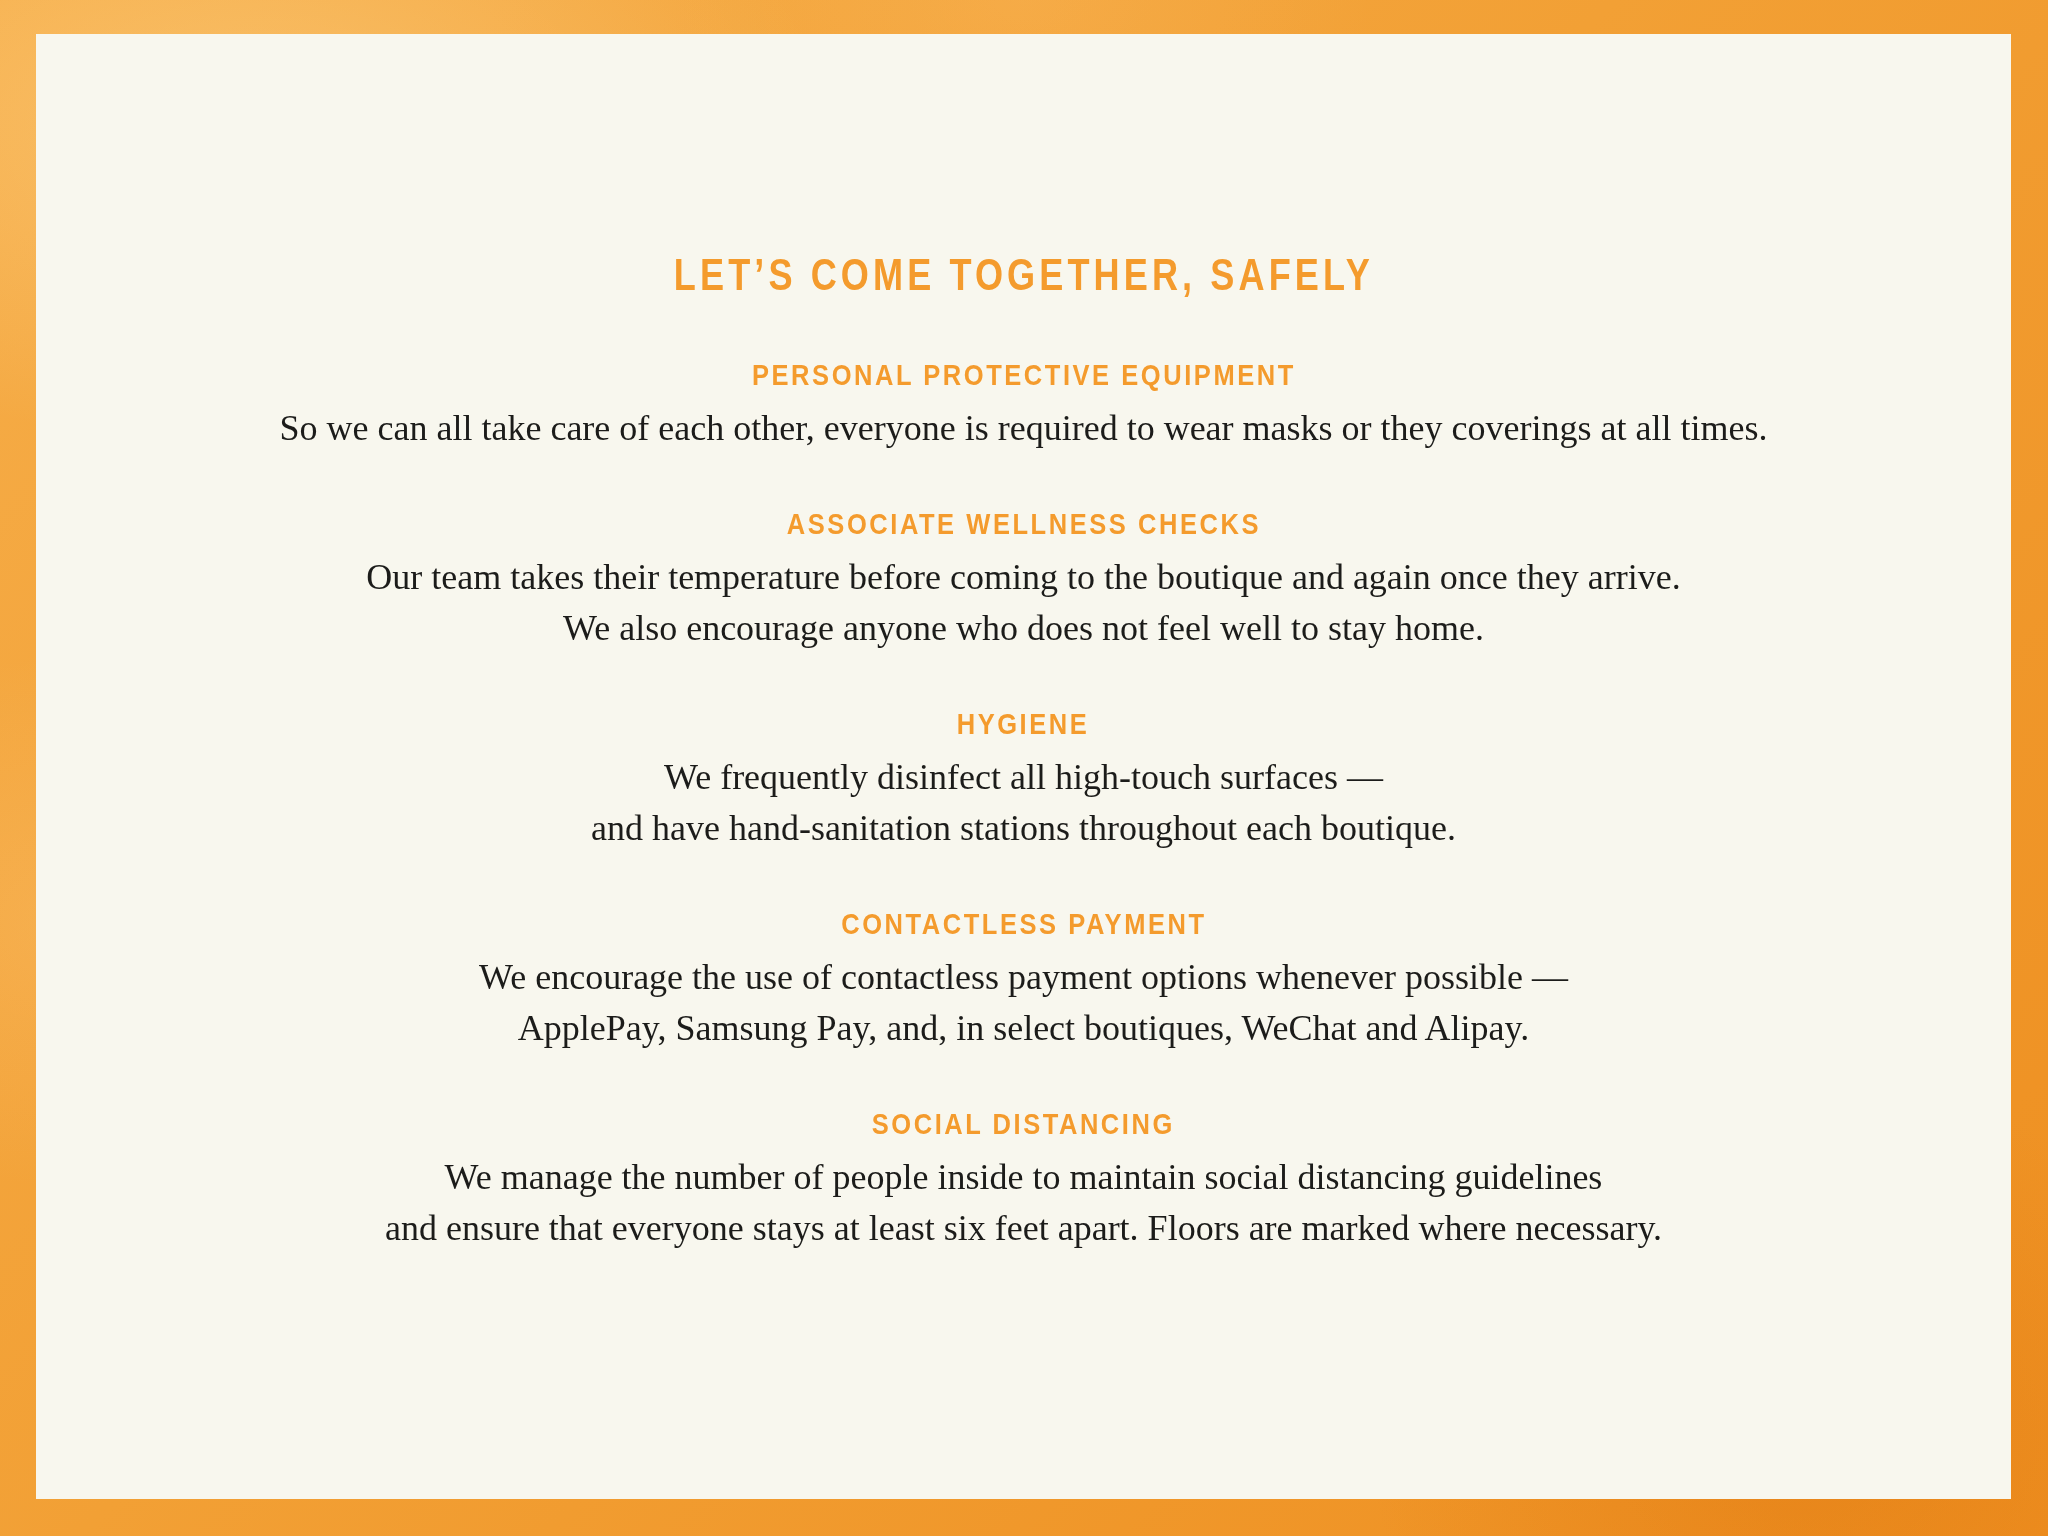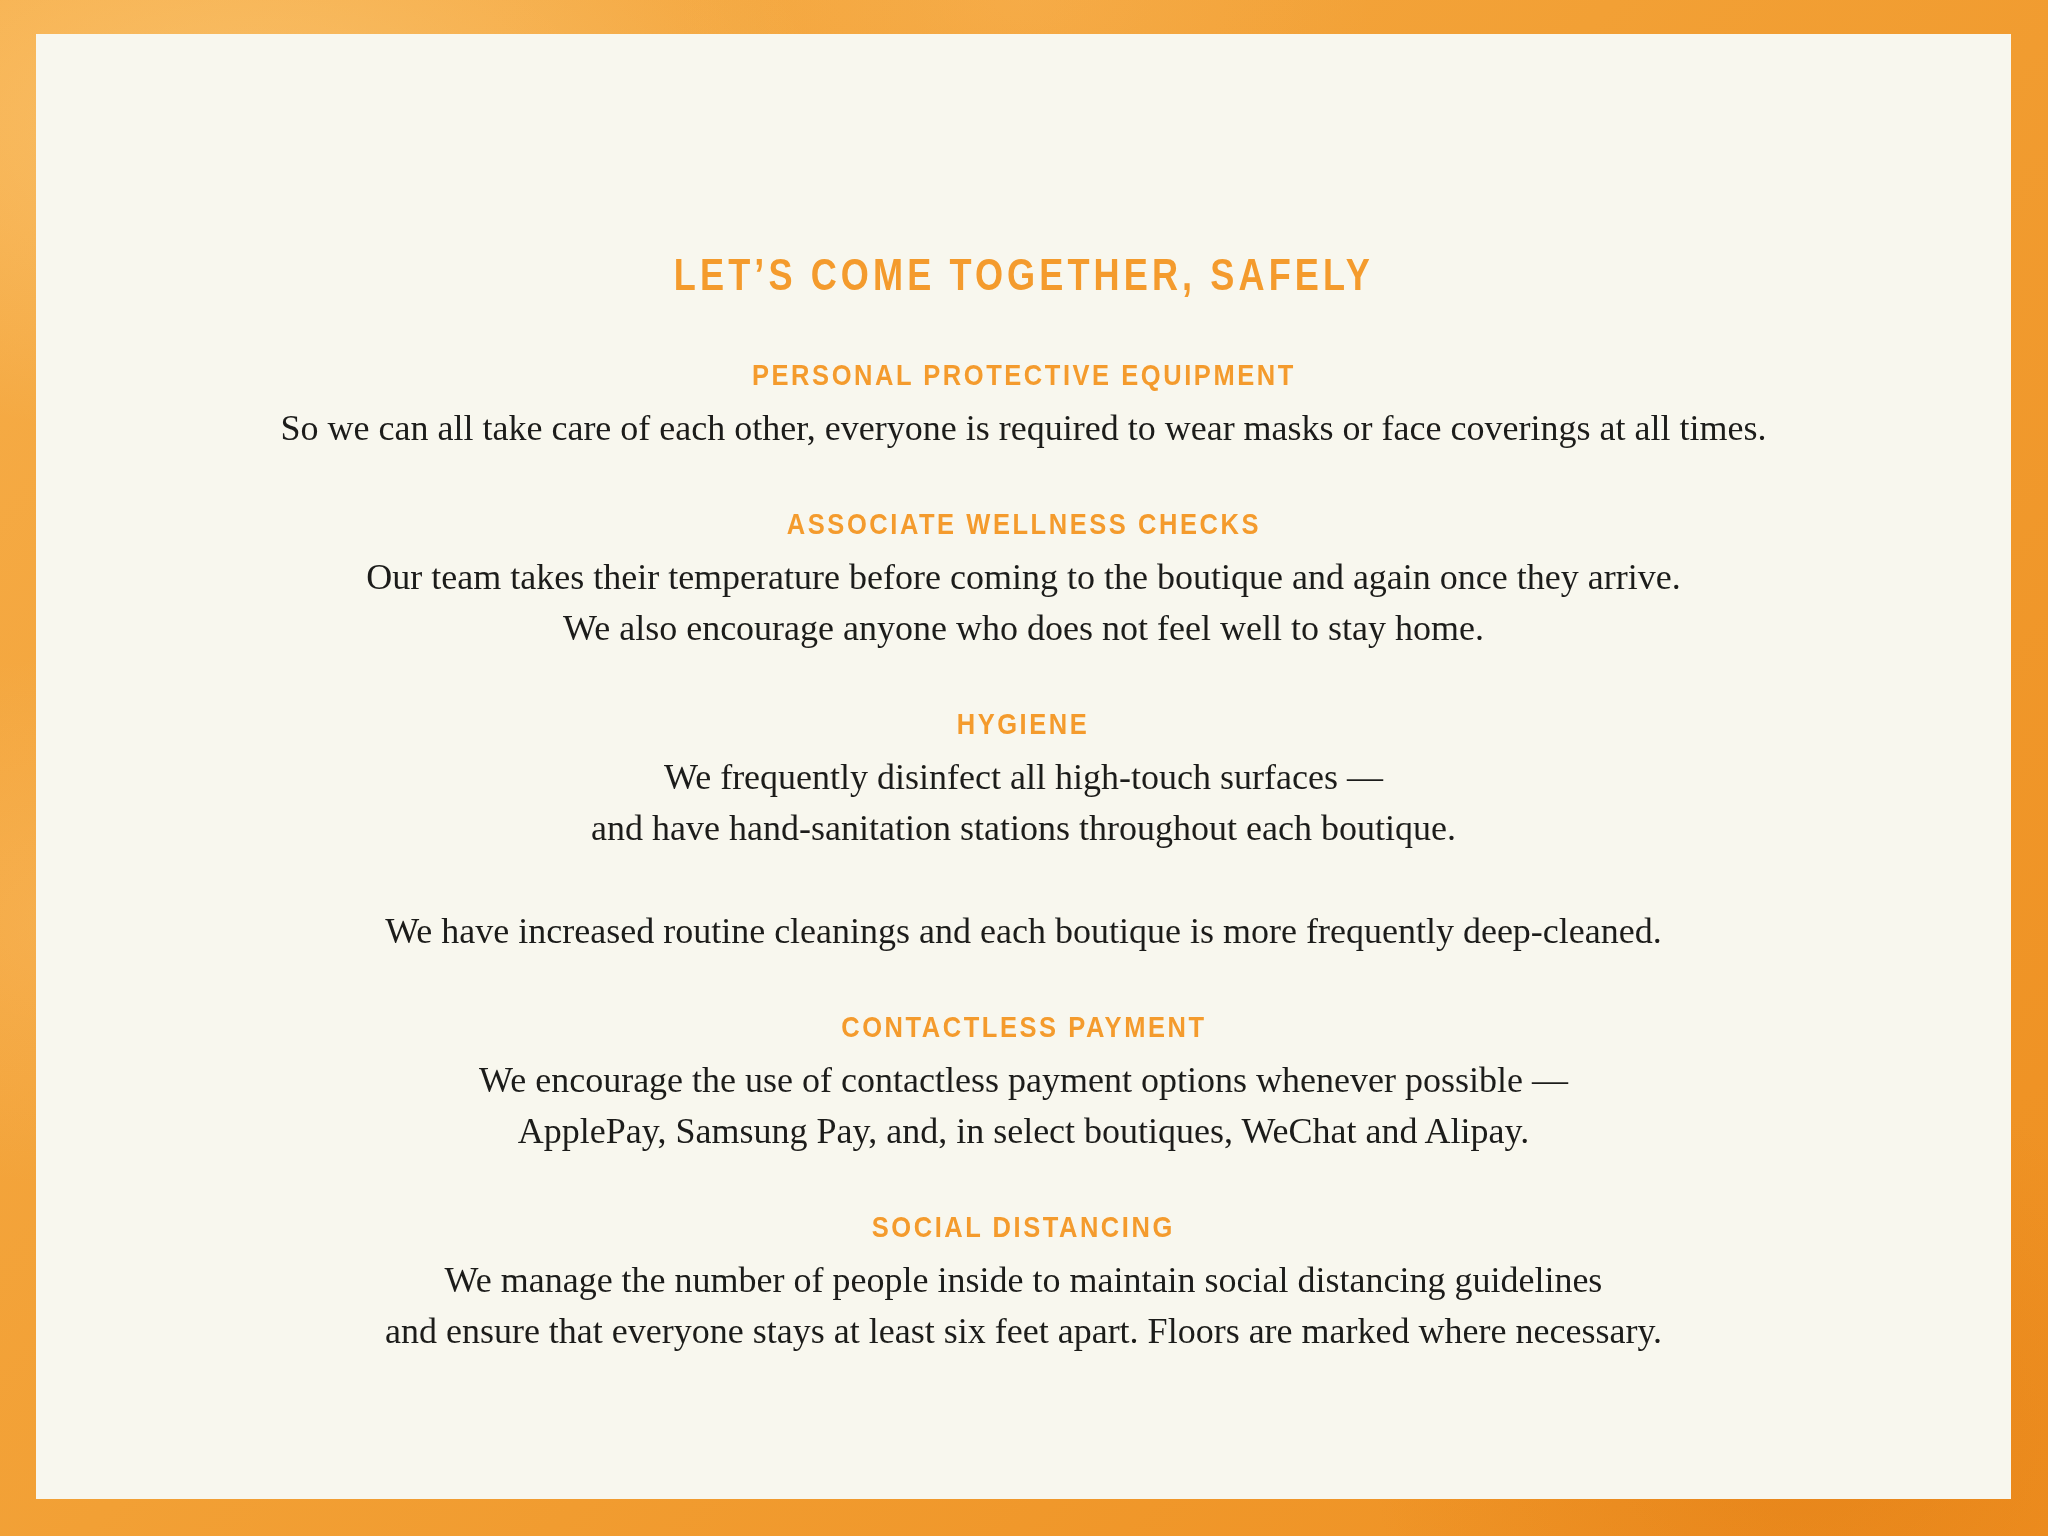--- a/index.html
+++ b/index.html
@@ -77,41 +77,40 @@
   <div class="content">
 
     <div class="title-row">
       <h1 class="page-title">LET’S COME TOGETHER, SAFELY</h1>
     </div>
 
     <div class="section">
       <div class="section-heading-row">
         <h2 class="section-heading">PERSONAL PROTECTIVE EQUIPMENT</h2>
       </div>
-      <p class="body-line">So we can all take care of each other, everyone is required to wear masks or face coverings at all times.</p>
+      <p class="body-line">So we can all take care of each other, everyone is required to wear masks or they coverings at all times.</p>
     </div>
 
     <div class="section">
       <div class="section-heading-row">
         <h2 class="section-heading">ASSOCIATE WELLNESS CHECKS</h2>
       </div>
       <p class="body-line">Our team takes their temperature before coming to the boutique and again once they arrive.</p>
       <p class="body-line">We also encourage anyone who does not feel well to stay home.</p>
     </div>
 
     <div class="section">
       <div class="section-heading-row">
         <h2 class="section-heading">HYGIENE</h2>
       </div>
       <p class="body-line">We frequently disinfect all high-touch surfaces —</p>
       <p class="body-line">and have hand-sanitation stations throughout each boutique.</p>
     </div>
 
     <div class="section">
-      <p class="body-line">We have increased routine cleanings and each boutique is more frequently deep-cleaned.</p>
     </div>
 
     <div class="section">
       <div class="section-heading-row">
         <h2 class="section-heading">CONTACTLESS PAYMENT</h2>
       </div>
       <p class="body-line">We encourage the use of contactless payment options whenever possible —</p>
       <p class="body-line">ApplePay, Samsung Pay, and, in select boutiques, WeChat and Alipay.</p>
     </div>
 

